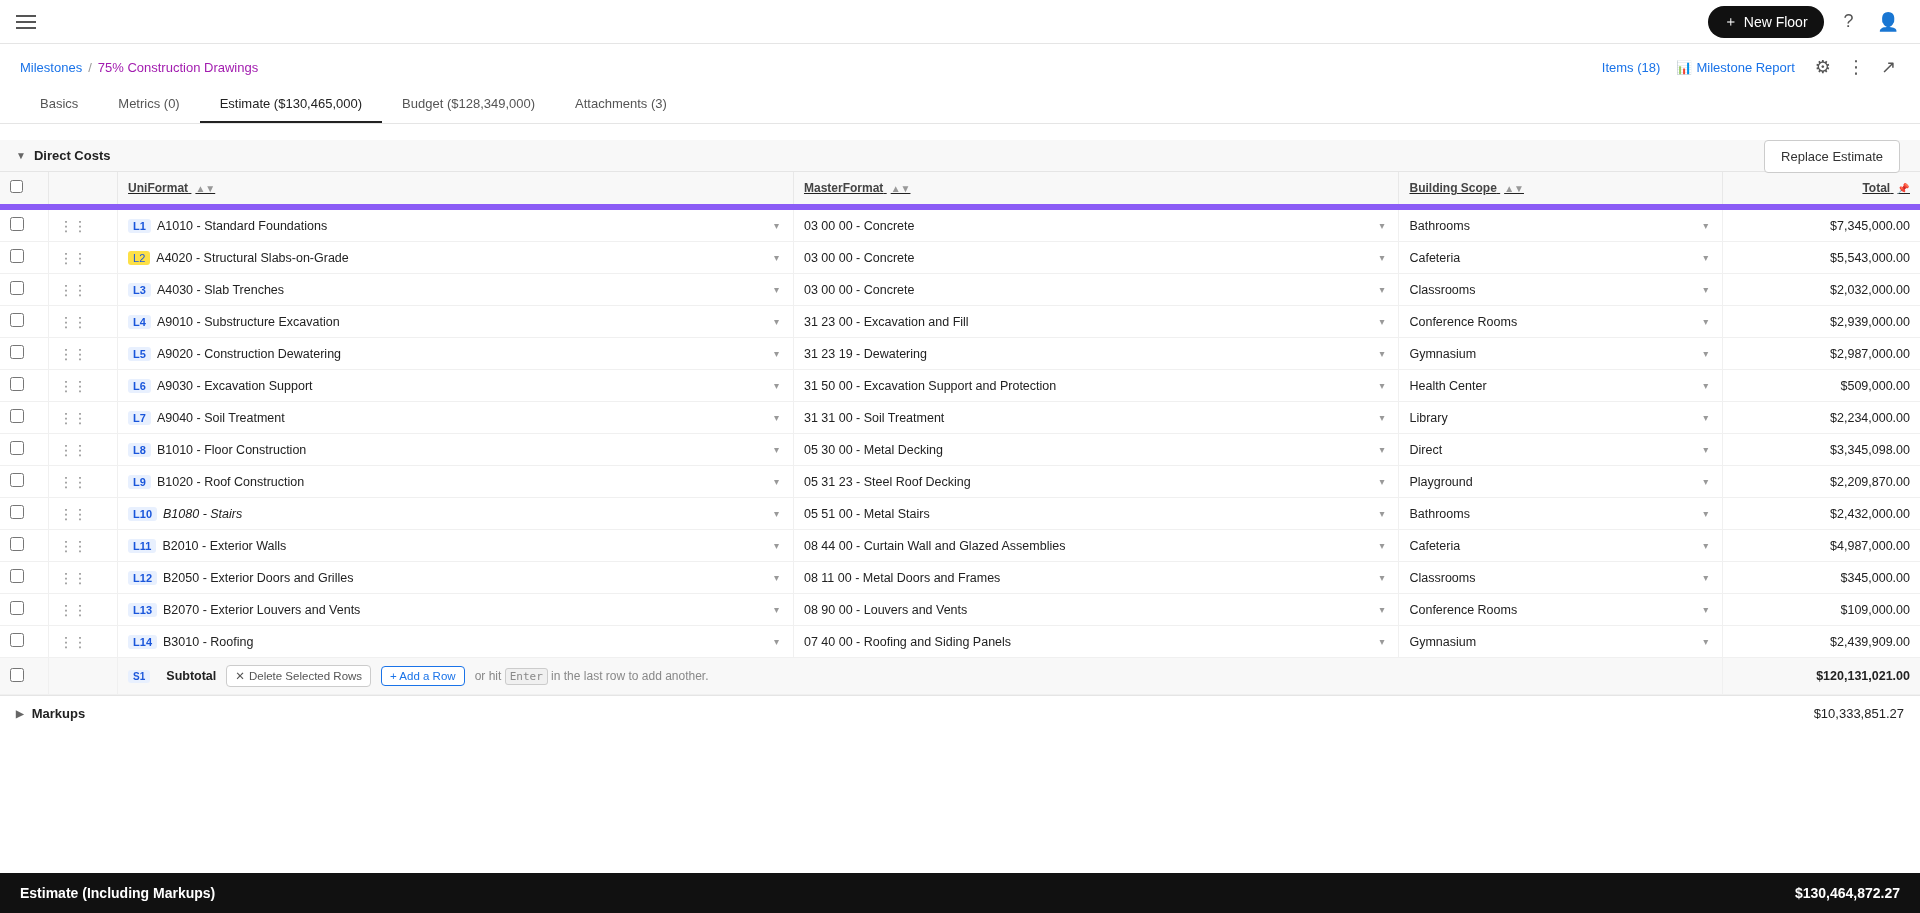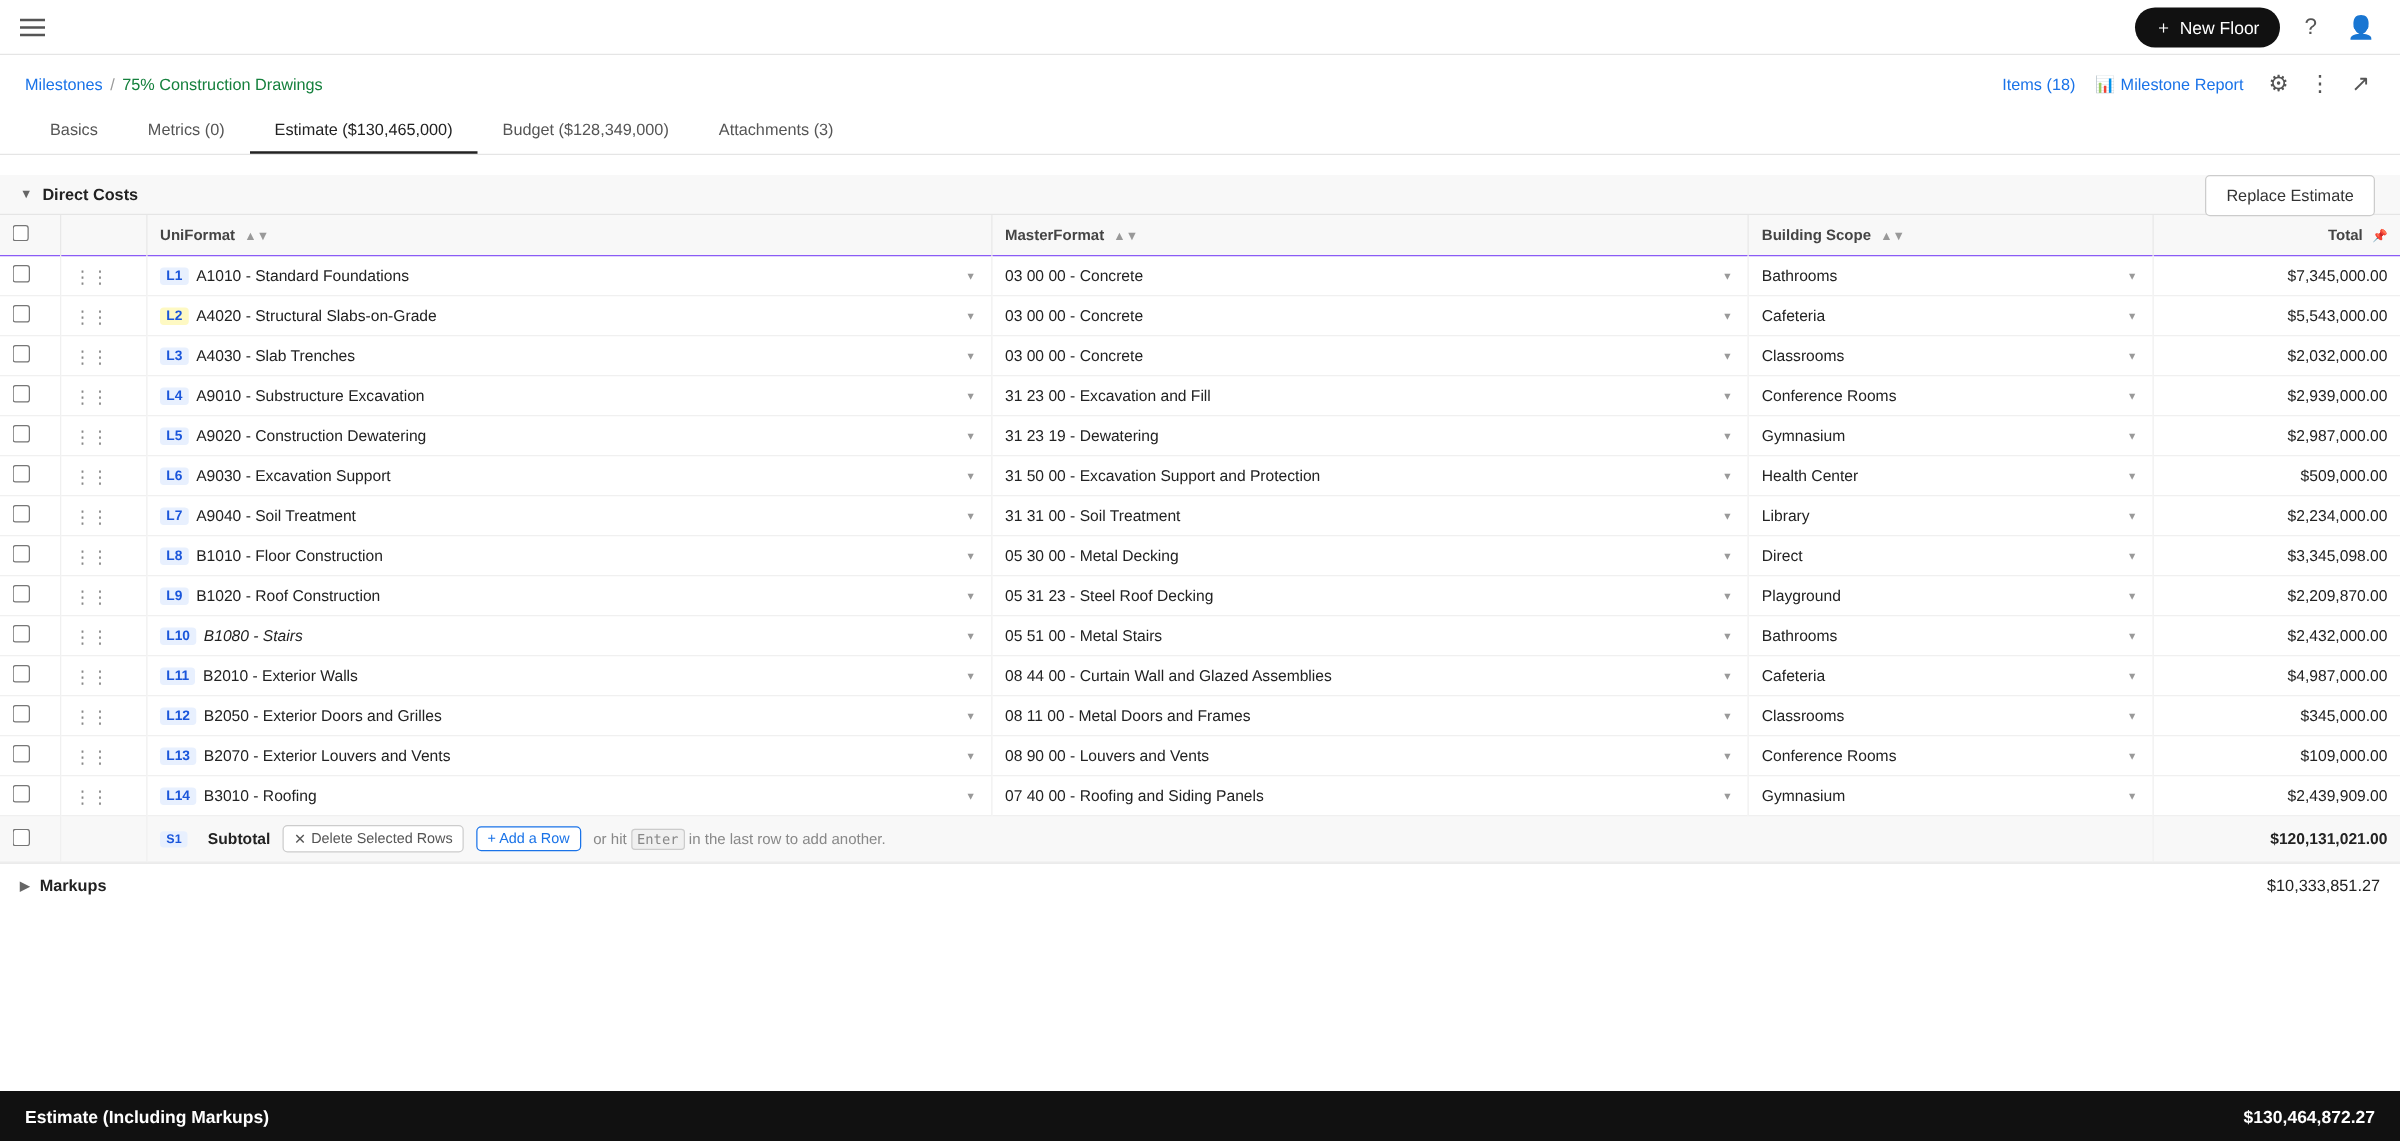--- a/index.html
+++ b/index.html
@@ -21,21 +21,21 @@
     }
     .icon-btn { background: none; border: none; cursor: pointer; color: #555; font-size: 18px; padding: 4px; }
 
     
     .breadcrumb-bar {
       padding: 10px 20px; display: flex; align-items: center; gap: 6px;
       font-size: 13px;
     }
     .breadcrumb-link { color: #1a73e8; text-decoration: none; }
     .breadcrumb-sep { color: #999; }
-    .breadcrumb-current { color: #15803d; font-weight: 500; }
+    .breadcrumb-current { color: #a21caf; font-weight: 500; }
     .items-link { color: #1a73e8; font-size: 13px; text-decoration: none; }
     .milestone-report { color: #1a73e8; font-size: 13px; text-decoration: none; display: flex; align-items: center; gap: 4px; }
     .top-action-icons { display: flex; gap: 8px; }
 
     
     .tabs {
       display: flex; align-items: center; border-bottom: 1px solid #e5e5e5;
       padding: 0 20px; gap: 0;
     }
     .tab {
@@ -55,21 +55,21 @@
     .section-header {
       display: flex; align-items: center; gap: 8px;
       padding: 8px 16px; background: #f8f8f8; border-bottom: 1px solid #e5e5e5;
       cursor: pointer;
     }
     .section-header-title { font-weight: 600; font-size: 13px; }
     .chevron-icon { font-size: 10px; color: #666; }
 
     
     .data-table { width: 100%; border-collapse: collapse; }
-    .data-table thead tr { background: #f8f8f8; border-bottom: 1px solid #8b5cf6; }
+    .data-table thead tr { background: #f8f8f8; border-bottom: 6px solid #8b5cf6; text-decoration: underline; }
     .data-table thead th {
       padding: 8px 10px; text-align: left; font-size: 12px; font-weight: 600;
       color: #444; border-right: 1px solid #e8e8e8; white-space: nowrap;
     }
     .data-table thead th:last-child { border-right: none; text-align: right; }
     .data-table tbody tr { border-bottom: 1px solid #f0f0f0; }
     .data-table tbody td { padding: 7px 10px; font-size: 12.5px; border-right: 1px solid #f0f0f0; }
     .data-table tbody td:last-child { border-right: none; text-align: right; color: #222; }
 
     
@@ -236,21 +236,21 @@
   </tr>
       <tr>
     <td class="col-check">
       <input type="checkbox" class="row-checkbox" style="">
     </td>
     <td class="col-row-icon">
       <span class="row-icon">⋮⋮</span>
     </td>
     <td class="col-uniformal">
       <div class="cell-with-dropdown">
-        <span style="display:inline-block; background:#fef9c3; color:#1a56db; font-size:11px; font-weight:700; border-radius:3px; padding:1px 5px; margin-right:6px;">L2</span>
+        <span style="display:inline-block; background:#fde047; color:#1a56db; font-size:11px; font-weight:400; border-radius:3px; padding:1px 5px; margin-right:6px;">L2</span>
         <span style="flex:1;">A4020 - Structural Slabs-on-Grade</span>
         <span class="dropdown-arrow">▾</span>
       </div>
     </td>
     <td class="col-masterformat">
       <div class="cell-with-dropdown">
         <span style="flex:1;">03 00 00 - Concrete</span>
         <span class="dropdown-arrow">▾</span>
       </div>
     </td>

